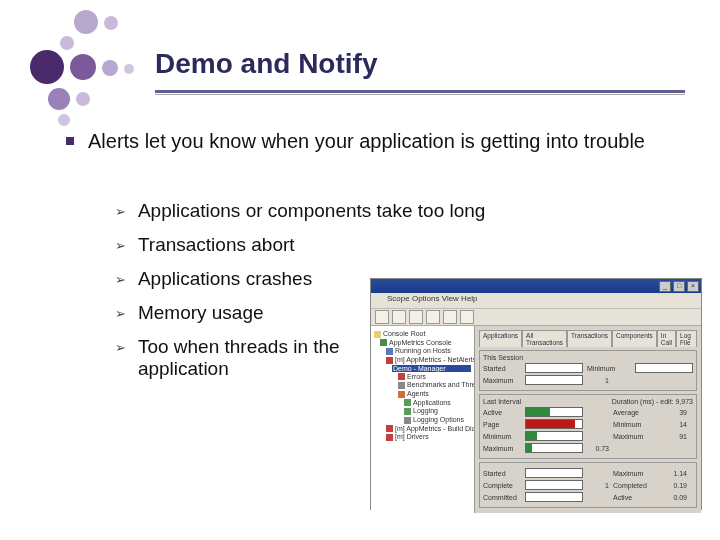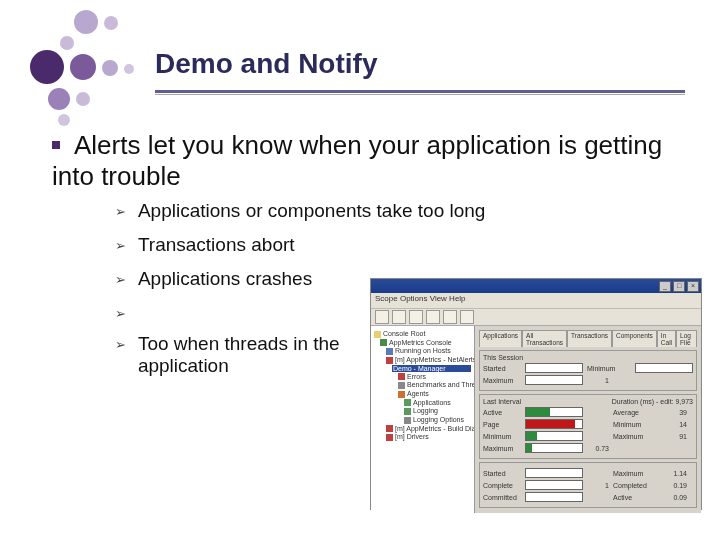--- a/index.html
+++ b/index.html
@@ -2,31 +2,31 @@
 <html><head>
 <meta charset="utf-8">
 <style>
 html,body{margin:0;padding:0;width:720px;height:540px;background:#fff;font-family:Arial,Helvetica,sans-serif;overflow:hidden}
 .slide{position:relative;width:720px;height:540px}
 .logo{position:absolute;left:20px;top:10px;width:130px;height:130px}
 .dot{position:absolute;border-radius:50%}
 .title{position:absolute;left:155px;top:48px;font-family:"Trebuchet MS","Tahoma",sans-serif;font-weight:bold;font-size:28px;color:#2b2b5b}
 .hr{position:absolute;left:155px;top:90px;width:530px;border-top:3px solid #606090}
 .hr2{position:absolute;left:155px;top:94px;width:530px;border-top:1px solid #aaa}
-.main-bullet{position:absolute;left:52px;top:130px;right:30px;font-size:26px;color:#111}
+.main-bullet{position:absolute;left:66px;top:130px;right:30px;font-size:20px;color:#111}
 .main-bullet .sq{display:inline-block;width:8px;height:8px;background:#4a2a6a;margin-right:14px;vertical-align:middle;margin-top:-4px}
 .sub-list{position:absolute;left:115px;top:200px;right:30px;font-size:19px;color:#111}
 .sub-list .row{margin-bottom:12px;display:flex;align-items:flex-start}
 .sub-list .arrow{font-size:13px;color:#444;margin-right:12px;margin-top:4px}
 .sub-list .txt{max-width:240px}
 .wide .txt{max-width:560px}
 .shot{position:absolute;right:18px;bottom:30px;width:330px;height:230px;background:#d7d3cb;border:1px solid #888;box-shadow:0 0 0 1px #444 inset}
 .shot .titlebar{height:14px;background:linear-gradient(#2a4a9a,#1a3a8a);display:flex;justify-content:flex-end;align-items:center;padding:0 2px;gap:2px}
 .shot .titlebar span{width:10px;height:9px;background:#ccc;border:1px solid #666;font-size:7px;line-height:8px;text-align:center;color:#333}
-.shot .menubar{height:13px;background:#e6e2d8;font-size:8px;color:#333;padding:1px 4px;border-bottom:1px solid #bbb}
+.shot .menubar{height:13px;background:#e6e2d8;font-size:8px;color:#333;padding:1px 16px;border-bottom:1px solid #bbb}
 .shot .toolbar{height:16px;background:#e6e2d8;border-bottom:1px solid #aaa;display:flex;align-items:center;padding:0 4px;gap:3px}
 .shot .toolbar i{width:12px;height:12px;background:#f4f0e6;border:1px solid #999;display:inline-block}
 .shot .body{display:flex;height:calc(100% - 43px)}
 .shot .tree{width:105px;background:#fff;border-right:1px solid #999;font-size:7px;color:#333;padding:3px 3px;overflow:hidden}
 .shot .tree .node{white-space:nowrap;margin:1px 0}
 .shot .tree .ic{display:inline-block;width:7px;height:7px;margin-right:2px;vertical-align:middle}
 .shot .panel{flex:1;background:#d7d3cb;padding:4px;font-size:7px;color:#333}
 .shot .tabs{display:flex;gap:0;margin-bottom:3px}
 .shot .tabs span{background:#e6e2d8;border:1px solid #999;border-bottom:none;padding:1px 3px;font-size:6.5px}
 .shot .group{background:#d7d3cb;border:1px solid #999;padding:3px;margin-bottom:3px}
@@ -71,20 +71,21 @@
   <div class="row wide">
         <span class="arrow">➢</span>
         <span class="txt">Transactions abort</span>
       </div>
   <div class="row wide">
         <span class="arrow">➢</span>
         <span class="txt">Applications crashes</span>
       </div>
   <div class="row">
         <span class="arrow">➢</span>
+        <span class="txt">Memory usage</span>
       </div>
   <div class="row">
         <span class="arrow">➢</span>
         <span class="txt">Too when threads in the application</span>
       </div>
 </div>
 
 <div class="shot">
   <div class="titlebar">
     <span>_</span>

